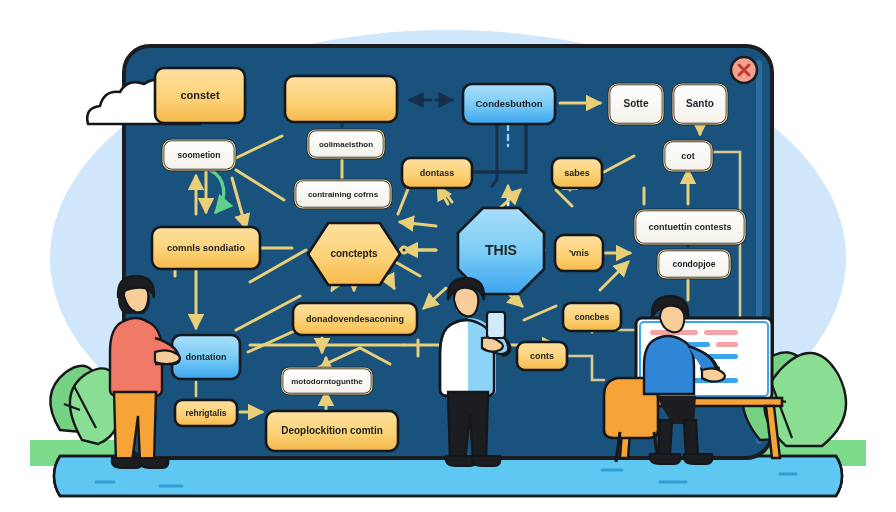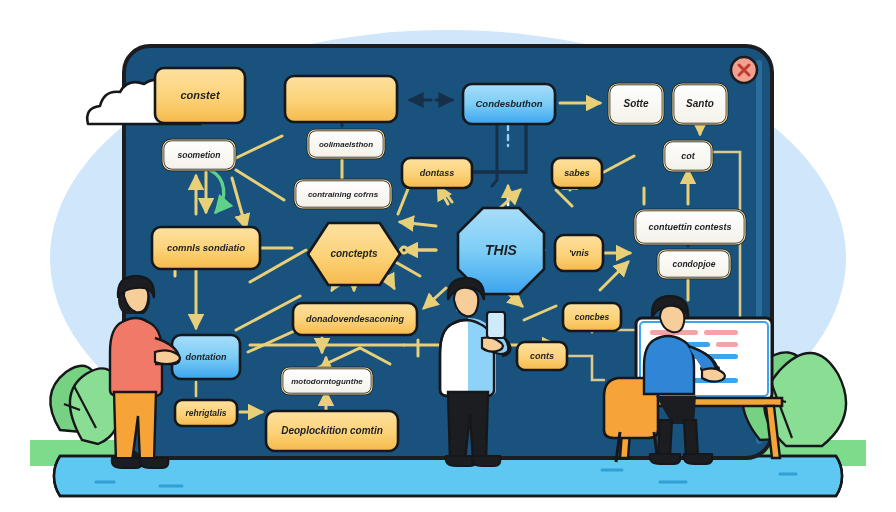--- a/index.html
+++ b/index.html
@@ -3,21 +3,21 @@
 <meta charset="utf-8">
 <style>
   * { box-sizing: border-box; margin:0; padding:0; }
   html,body { width:896px; height:512px; }
   body {
     font-family: "Liberation Sans", sans-serif;
     background:#ffffff;
     overflow:hidden;
     position:relative;
   }
-  #stage { position:absolute; inset:0; width:764px; height:512px;font-style:italic; }
+  #stage { position:absolute; inset:0; width:764px; height:512px; }
   .svg-root { position:absolute; left:0; top:0; }
   .node-label {
     font-family:"Liberation Sans", sans-serif;
     font-weight:600;
     fill:#1d1f22;
     text-anchor:middle;
     dominant-baseline:middle;
     pointer-events:none;
   }
 </style>

